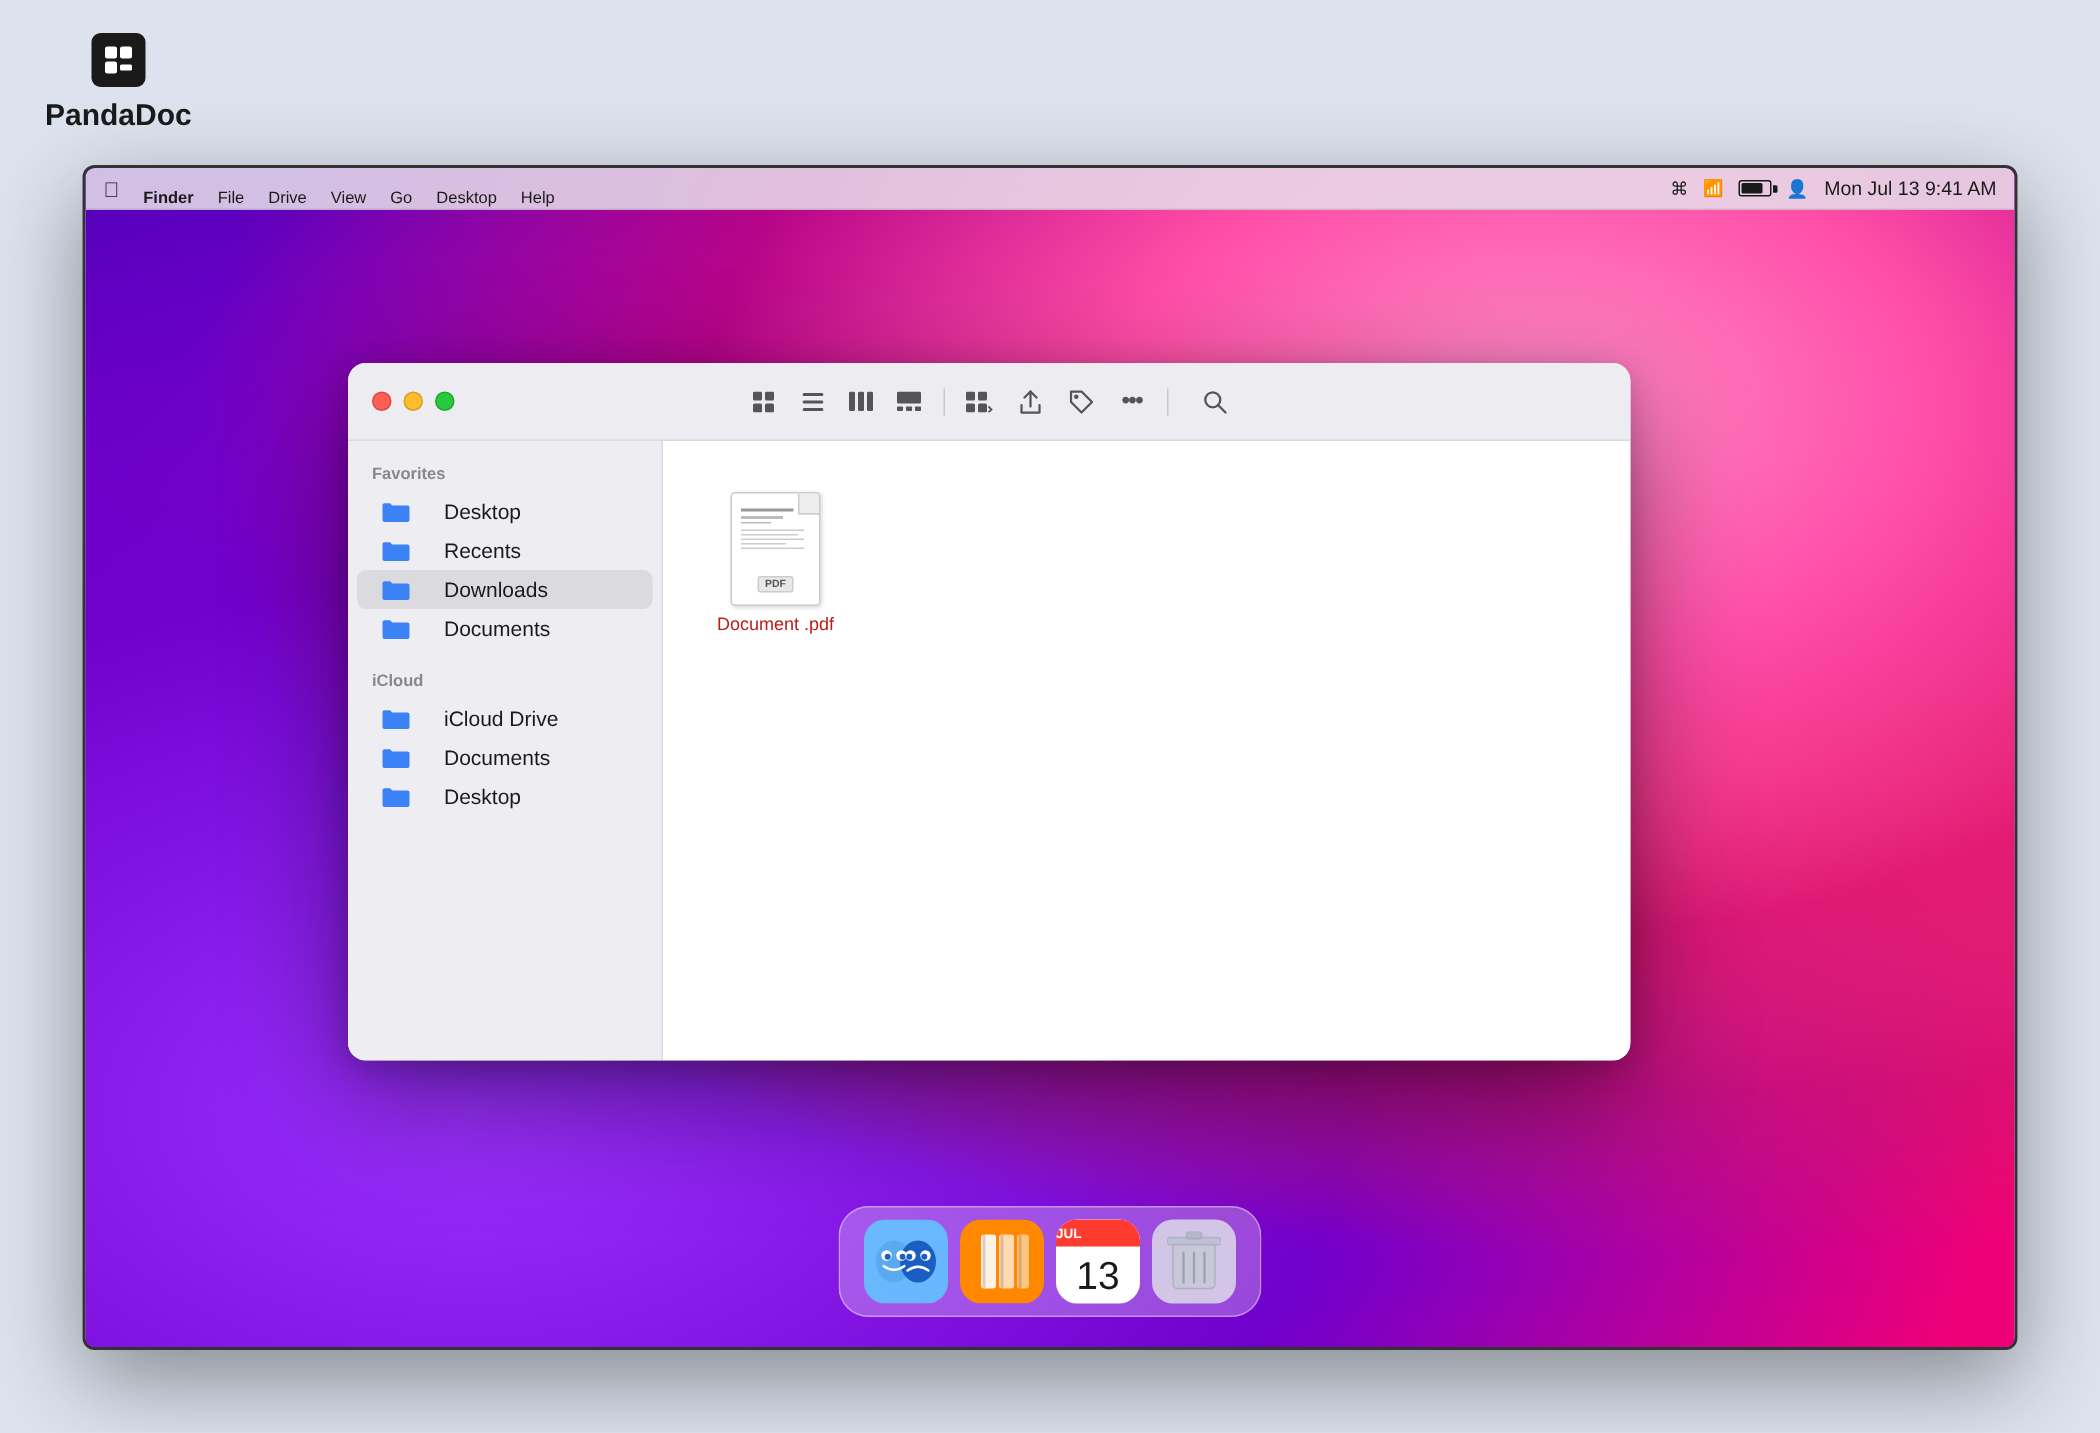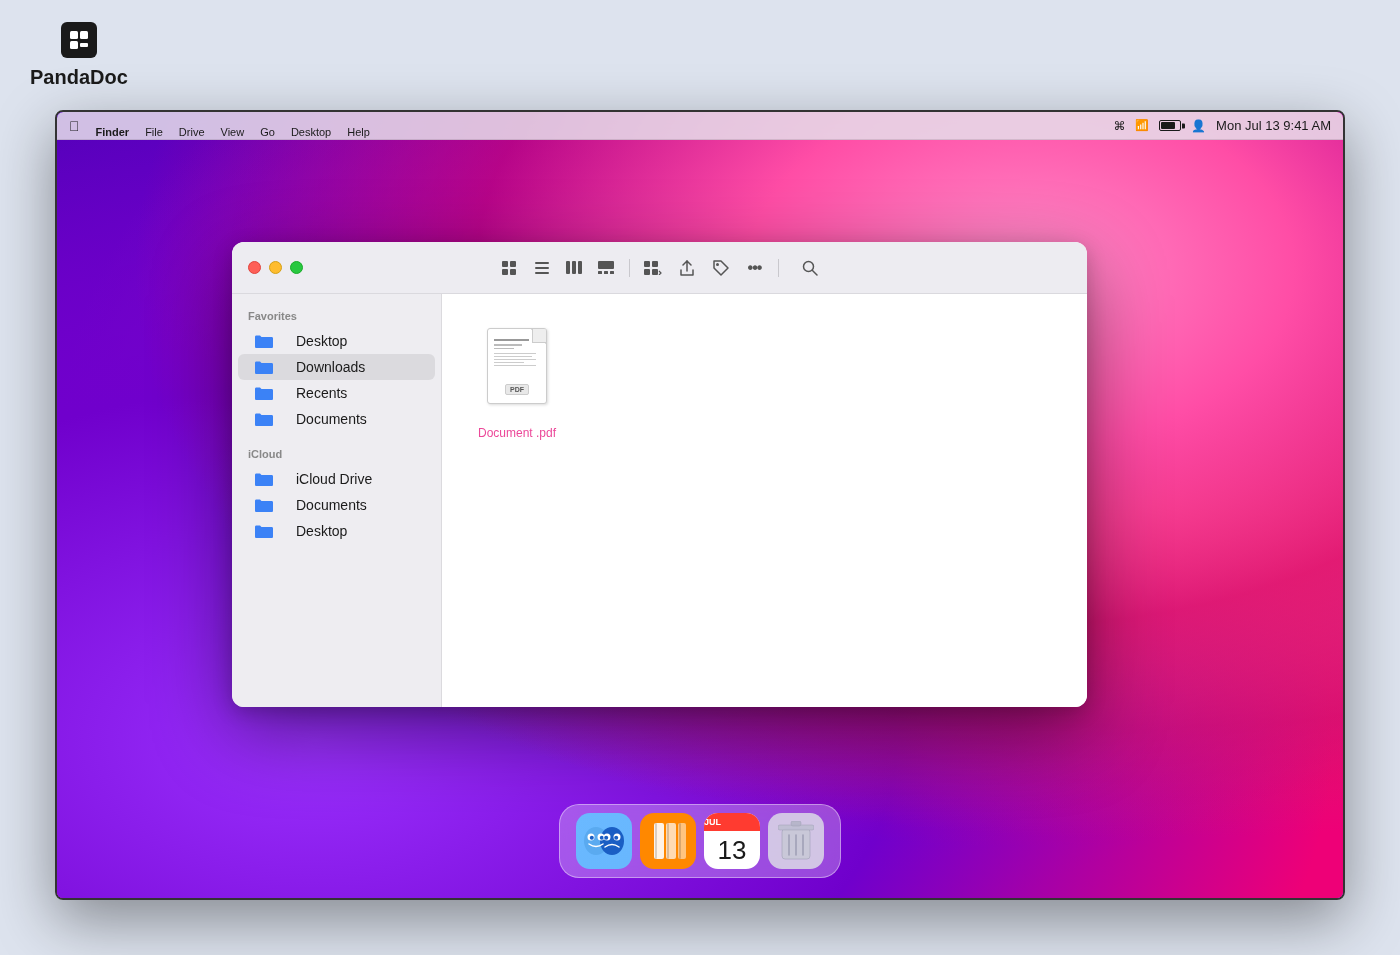--- a/index.html
+++ b/index.html
@@ -360,23 +360,23 @@
       border: 1px solid #ccc;
       border-radius: 2px;
       padding: 1px 4px;
       font-size: 7px;
       color: #555;
       font-weight: 600;
       white-space: nowrap;
     }
     .file-name {
       font-size: 12px;
-      color: #ec4899;
+      color: #b91c1c;
       text-align: center;
-      margin-top: 22px;
+      margin-top: 5px;
     }
 
     
     .mac-dock {
       position: absolute;
       bottom: 20px;
       left: 50%;
       transform: translateX(-50%);
       display: flex;
       align-items: flex-end;
@@ -537,32 +537,32 @@
       <div class="finder-sidebar">
         <div class="sidebar-section-label">Favorites</div>
 
         <div class="sidebar-item">
           <svg width="20" height="16" viewBox="0 0 20 16" fill="none">
             <path d="M1 4 C1 3 1.5 2.5 2.5 2.5 L6 2.5 L7.5 4 L17.5 4 C18.5 4 19 4.5 19 5.5 L19 13.5 C19 14.5 18.5 15 17.5 15 L2.5 15 C1.5 15 1 14.5 1 13.5 Z" fill="#3b82f6"></path>
           </svg>
           <span class="sidebar-item-label">Desktop</span>
         </div>
 
+        <div class="sidebar-item">
+          <svg width="20" height="16" viewBox="0 0 20 16" fill="none">
+            <path d="M1 4 C1 3 1.5 2.5 2.5 2.5 L6 2.5 L7.5 4 L17.5 4 C18.5 4 19 4.5 19 5.5 L19 13.5 C19 14.5 18.5 15 17.5 15 L2.5 15 C1.5 15 1 14.5 1 13.5 Z" fill="#3b82f6"></path>
+          </svg>
+          <span class="sidebar-item-label">Recents</span>
+        </div>
+
         <div class="sidebar-item active">
           <svg width="20" height="16" viewBox="0 0 20 16" fill="none">
             <path d="M1 4 C1 3 1.5 2.5 2.5 2.5 L6 2.5 L7.5 4 L17.5 4 C18.5 4 19 4.5 19 5.5 L19 13.5 C19 14.5 18.5 15 17.5 15 L2.5 15 C1.5 15 1 14.5 1 13.5 Z" fill="#3b82f6"></path>
           </svg>
           <span class="sidebar-item-label">Downloads</span>
-        </div>
-
-        <div class="sidebar-item">
-          <svg width="20" height="16" viewBox="0 0 20 16" fill="none">
-            <path d="M1 4 C1 3 1.5 2.5 2.5 2.5 L6 2.5 L7.5 4 L17.5 4 C18.5 4 19 4.5 19 5.5 L19 13.5 C19 14.5 18.5 15 17.5 15 L2.5 15 C1.5 15 1 14.5 1 13.5 Z" fill="#3b82f6"></path>
-          </svg>
-          <span class="sidebar-item-label">Recents</span>
         </div>
 
         <div class="sidebar-item">
           <svg width="20" height="16" viewBox="0 0 20 16" fill="none">
             <path d="M1 4 C1 3 1.5 2.5 2.5 2.5 L6 2.5 L7.5 4 L17.5 4 C18.5 4 19 4.5 19 5.5 L19 13.5 C19 14.5 18.5 15 17.5 15 L2.5 15 C1.5 15 1 14.5 1 13.5 Z" fill="#3b82f6"></path>
           </svg>
           <span class="sidebar-item-label">Documents</span>
         </div>
 
         <div class="sidebar-section-gap"></div>

